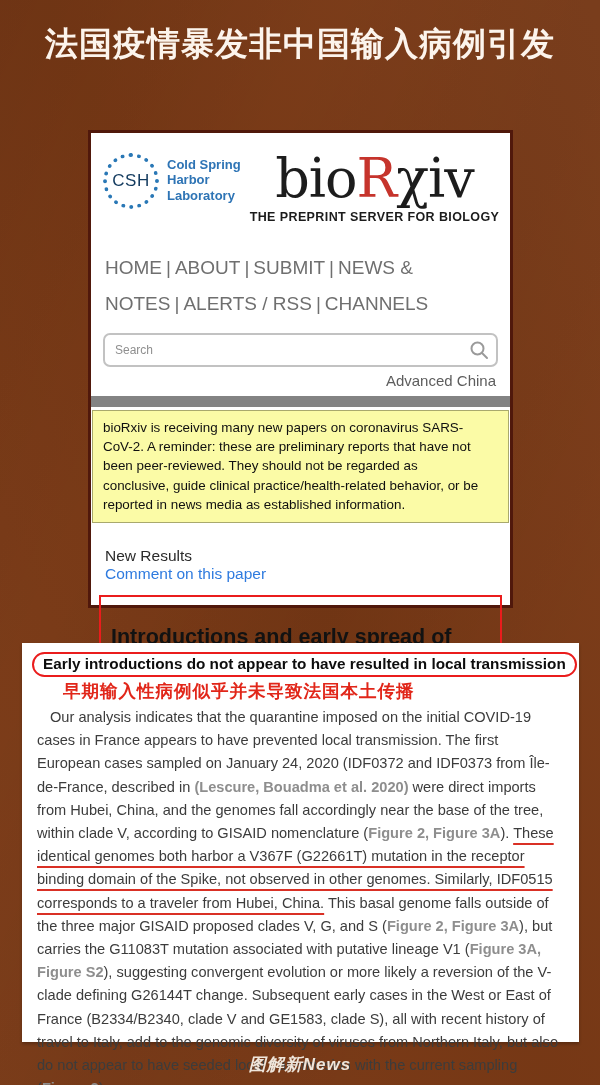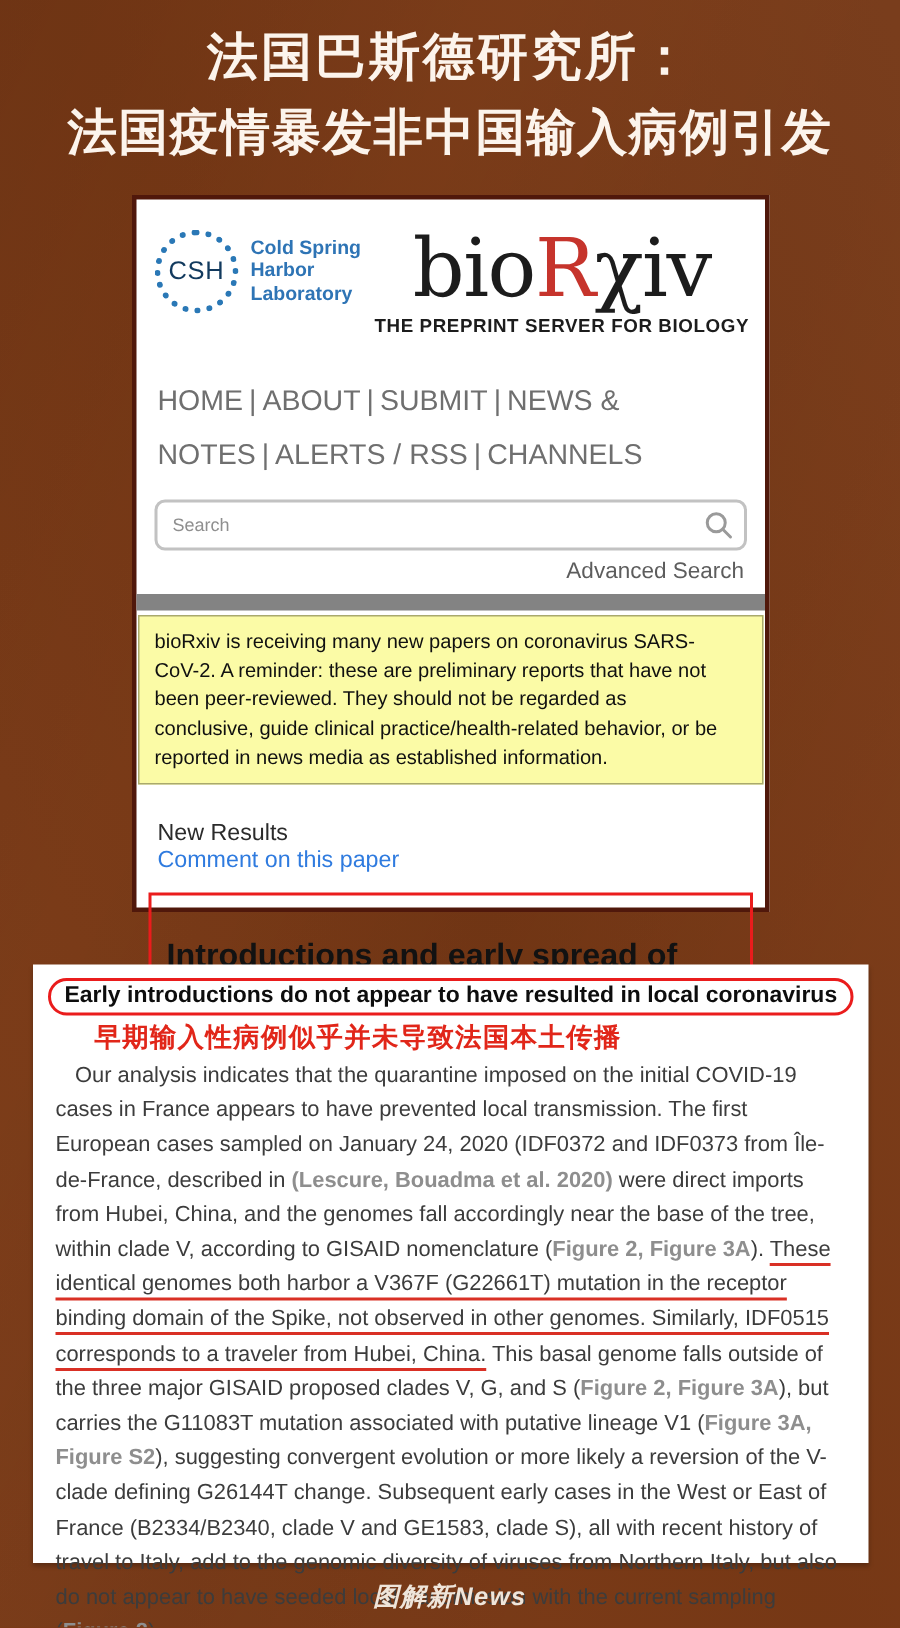--- a/index.html
+++ b/index.html
@@ -87,21 +87,20 @@
     position:absolute; bottom:9px; left:0; width:100%; text-align:center;
     color:#efe5da; font-size:17px; font-weight:bold; font-style:italic; letter-spacing:1px;
   }
 </style>
 </head>
 <body>
 
 <div class="poster">
 
   <div class="main-title">
-    <div class="line1">法国巴斯德研究所：</div>
     <div class="line2">法国疫情暴发非中国输入病例引发</div>
   </div>
 
   <div class="biorxiv-card">
 
     <div class="logo-row">
       <div class="csh-ring">
         <span>CSH</span>
       </div>
       <div class="csh-name">Cold Spring Harbor Laboratory</div>
@@ -117,41 +116,41 @@
 
     <div class="search-wrap">
       <input class="search-input" type="text" placeholder="Search" style="">
       <svg class="search-icon" viewBox="0 0 20 20">
         <circle cx="8.5" cy="8.5" r="6" fill="none" stroke="#9a9a9a" stroke-width="2"></circle>
         <line x1="13" y1="13" x2="18" y2="18" stroke="#9a9a9a" stroke-width="2" stroke-linecap="round"></line>
       </svg>
     </div>
 
     <div class="advanced-row">
-      <a class="advanced-link" style="color:#5d5d5d; text-decoration:none; cursor:pointer;">Advanced Search</a>
+      <a class="advanced-link" style="color:#5d5d5d; text-decoration:none; cursor:pointer;">Advanced China</a>
     </div>
 
     <div class="gray-bar"></div>
 
     <div class="notice-box">bioRxiv is receiving many new papers on coronavirus SARS-CoV-2.  A reminder: these are preliminary reports that have not been peer-reviewed. They should not be regarded as conclusive, guide clinical practice/health-related behavior, or be reported in news media as established information.</div>
 
     <div class="results-row">
       <span class="new-results">New Results</span>
       <a class="comment-link">Comment on this paper</a>
     </div>
 
     <div class="paper-title-box">
       <a style="color:#121212; text-decoration:none; cursor:pointer;">Introductions and early spread of SARS-CoV-2 in France</a>
     </div>
 
   </div>
 
   <div class="article-card">
     <div>
-      <span class="article-heading">Early introductions do not appear to have resulted in local coronavirus</span>
+      <span class="article-heading">Early introductions do not appear to have resulted in local transmission</span>
     </div>
     <div class="article-annotation">早期输入性病例似乎并未导致法国本土传播</div>
     <p class="article-paragraph"><span>Our analysis indicates that the quarantine imposed on the initial COVID-19 cases in France appears to have prevented local transmission. The first European cases sampled on January 24, 2020 (IDF0372 and IDF0373 from Île-de-France, described in </span><span class="seg-cite">(Lescure, Bouadma et al. 2020)</span><span> were direct imports from Hubei, China, and the genomes fall accordingly near the base of the tree, within clade V, according to GISAID nomenclature (</span><span class="seg-cite">Figure 2, Figure 3A</span><span>). </span><span class="seg-red">These identical genomes both harbor a V367F (G22661T) mutation in the receptor binding domain of the Spike, not observed in other genomes. Similarly, IDF0515 corresponds to a traveler from Hubei, China.</span><span> This basal genome falls outside of the three major GISAID proposed clades V, G, and S (</span><span class="seg-cite">Figure 2, Figure 3A</span><span>), but carries the G11083T mutation associated with putative lineage V1 (</span><span class="seg-cite">Figure 3A, Figure S2</span><span>), suggesting convergent evolution or more likely a reversion of the V-clade defining G26144T change. Subsequent early cases in the West or East of France (B2334/B2340, clade V and GE1583, clade S), all with recent history of travel to Italy, add to the genomic diversity of viruses from Northern Italy, but also do not appear to have seeded local transmission with the current sampling (</span><span class="seg-cite">Figure 2</span><span>).</span></p>
   </div>
 
   <div class="footer-logo">图解新News</div>
 
 </div>
 
 </body></html>

